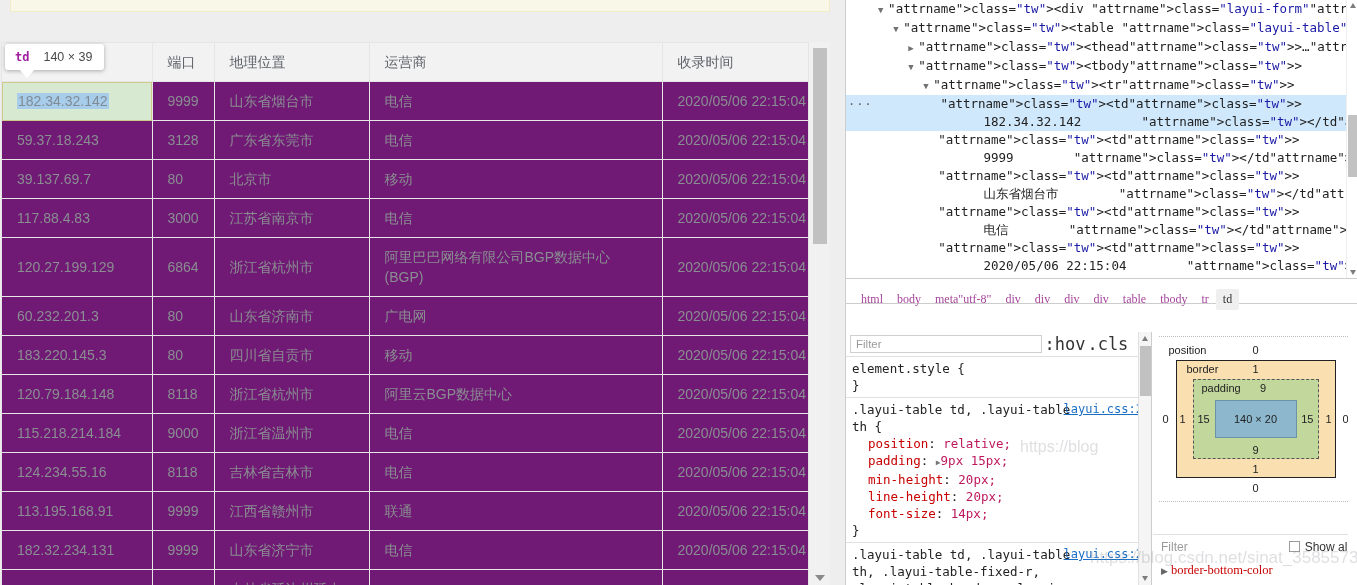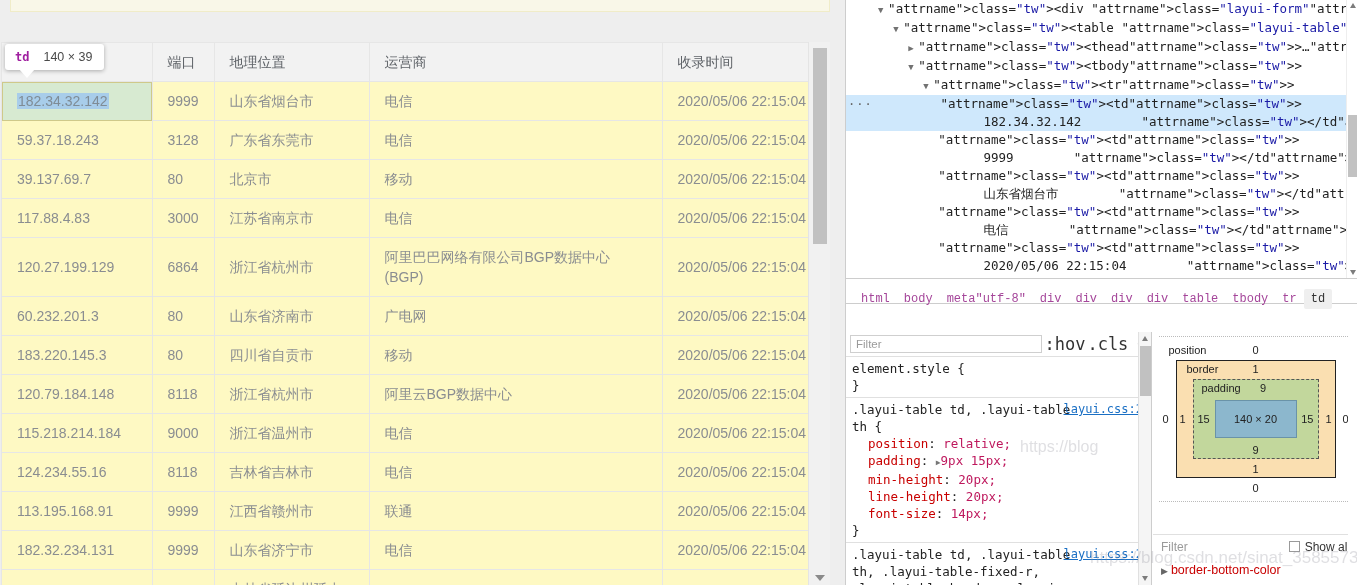--- a/index.html
+++ b/index.html
@@ -21,21 +21,21 @@
   }
   #yellow-strip {
     position: absolute; left: 10px; top: 0; width: 820px; height: 12px;
     background: #f9f7e8;
     border: 1px solid #f0ecc8;
     border-top: none;
   }
   #table-wrap {
     position: absolute; left: 1px; top: 42px;
     width: 822px; height: 543px;
-    background: #fef9c3;
+    background: #701a75;
     border-top: 1px solid #e6e6e6;
     border-left: 1px solid #e6e6e6;
     overflow: hidden;
   }
   table.layui-table {
     border-collapse: collapse;
     width: 821px;
     table-layout: fixed;
     font-size: 14px;
     color: #5f6368;
@@ -175,21 +175,21 @@
     position: absolute; left: 0; top: 278px; width: 512px; height: 26px;
     border-top: 1px solid #cdcdcd;
     border-bottom: 1px solid #cdcdcd;
     background: #fff;
     display: flex; align-items: center;
     padding-left: 8px;
     font-size: 12px;
   }
   .crumb {
     color: #a5469a; padding: 3px 7px; border-radius: 2px; cursor: default;
-    font-family: Liberation Mono, monospace;
+    font-family: Liberation Serif, serif;
     margin-top: 16px;
   }
   .crumb.active { background: #efefef; color: #333; }
 
   
   #tabbar {
     position: absolute; left: 0; top: 305px; width: 512px; height: 27px;
     border-bottom: 1px solid #cdcdcd;
     display: flex; align-items: stretch;
     background: #fff;
@@ -311,21 +311,21 @@
   }
   #computed-filter .f-label { color: #9a9a9a; flex: 1; }
   #computed-filter .cbox {
     width: 11px; height: 11px; border: 1px solid #9a9a9a; background:#fff;
     margin-right: 5px; display:inline-block;
   }
   #computed-filter .cb-label { color: #333; }
   #computed-prop {
     position: absolute; left: 0; bottom: 0; width: 205px; height: 26px;
     padding: 4px 12px 0 8px;
-    font-family: Liberation Sans, sans-serif; font-size: 12.5px;
+    font-family: Liberation Serif, serif; font-size: 12.5px;
     color: #c80000;
     white-space: nowrap; overflow: hidden;
   }
   #computed-prop .tri2 { display:inline-block; color:#666; font-size:9px; margin-right:3px; }
   #box-scroll {
     position:absolute; right:0; top:0; width:10px; height:253px; background:#fff;
   }
 
   
   .watermark {

